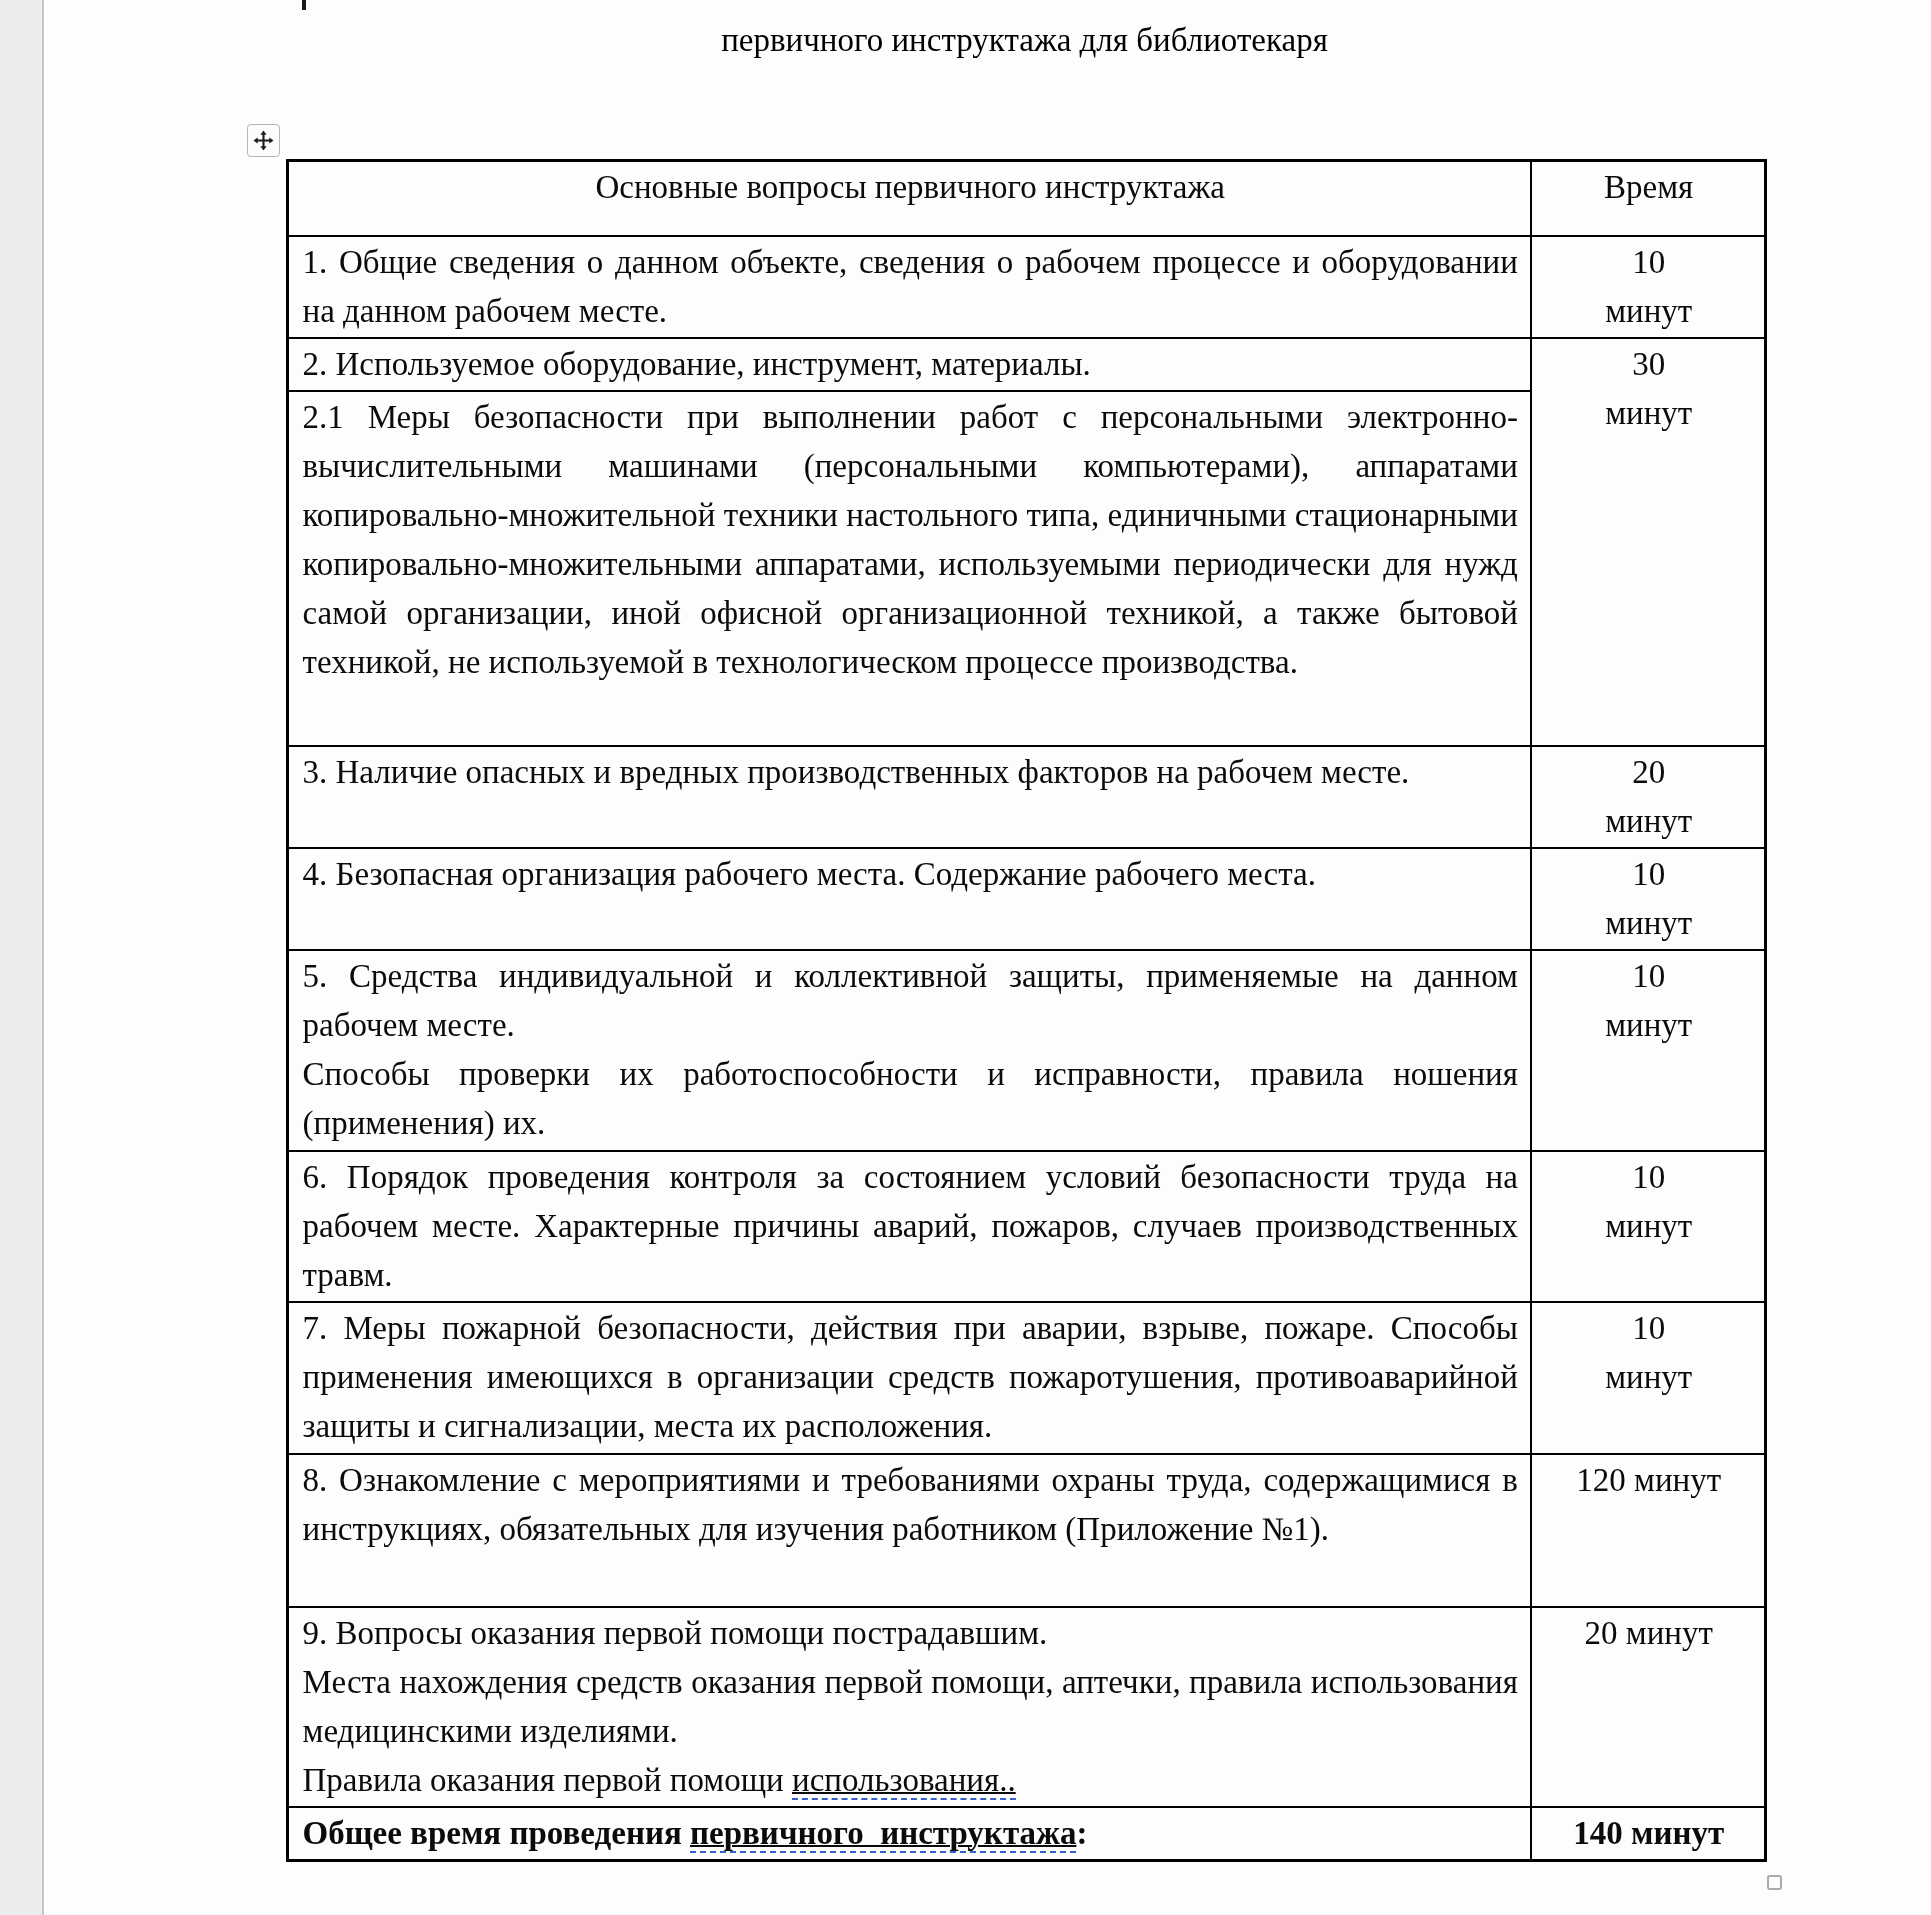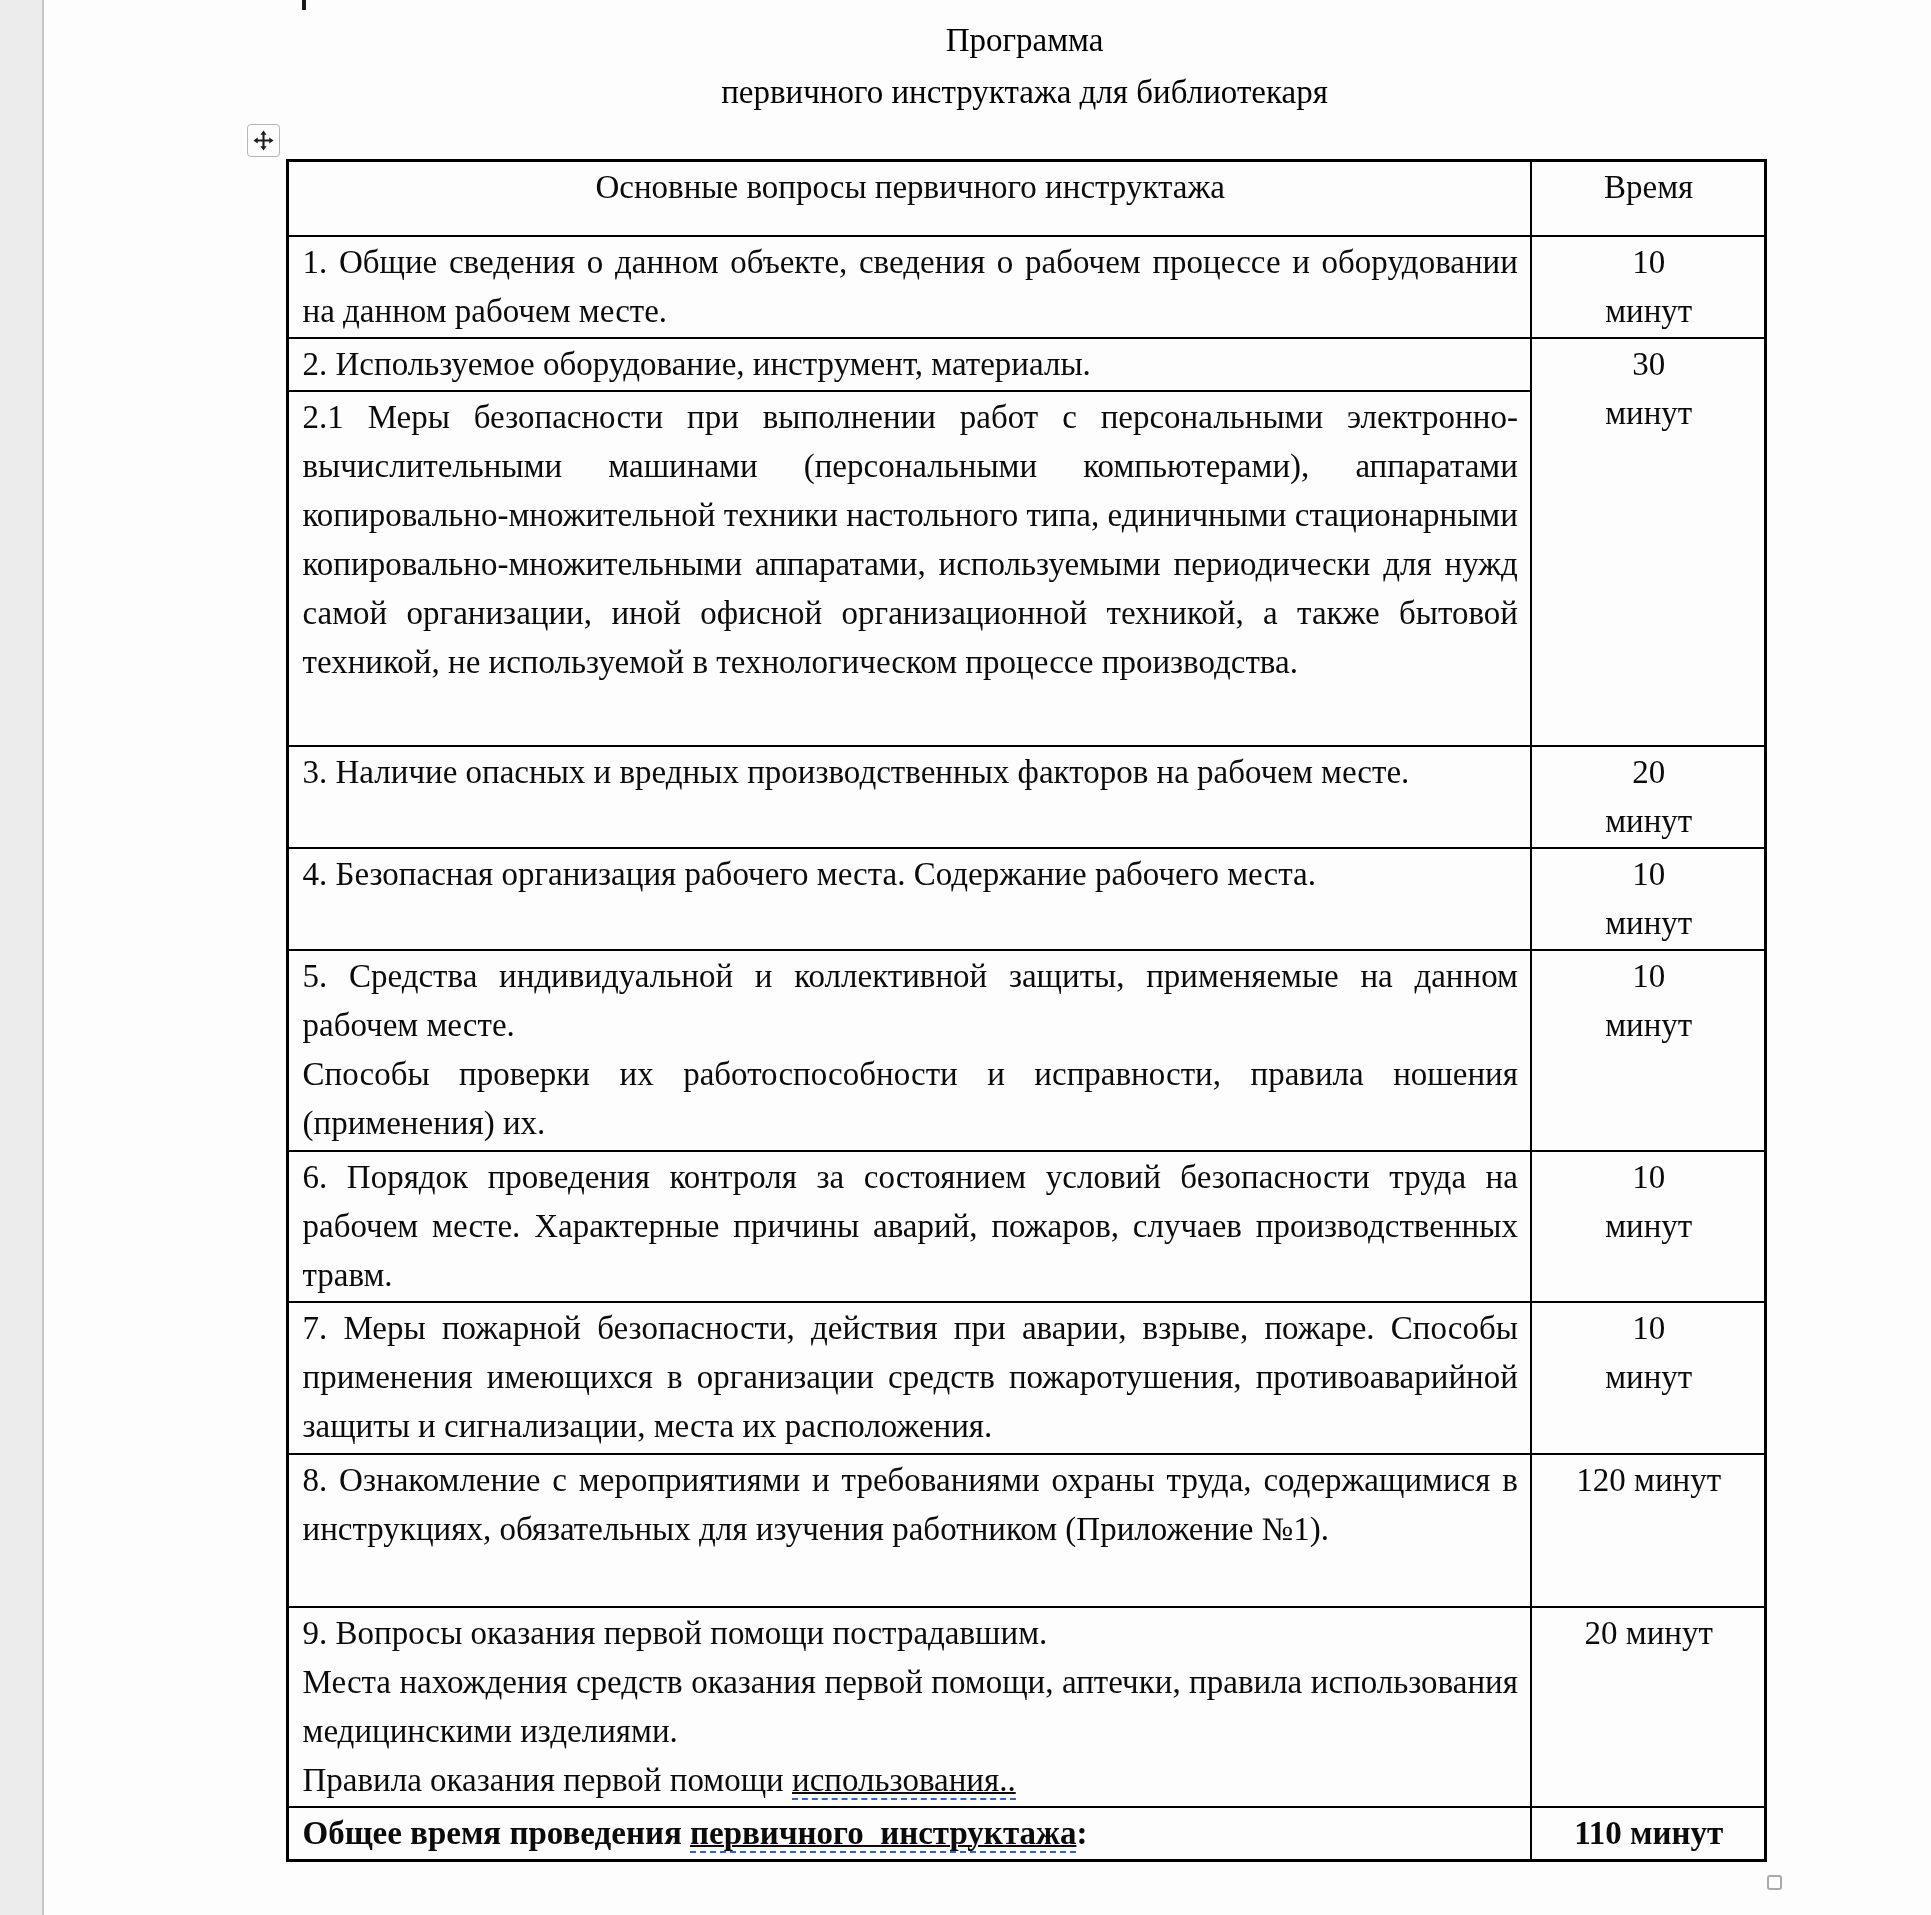--- a/index.html
+++ b/index.html
@@ -70,21 +70,20 @@
     box-sizing:border-box;cursor:nwse-resize;
   }
 </style>
 </head>
 <body>
 
 <div class="left-gutter"></div>
 <div class="cut-text-artifact"></div>
 
 <div class="title-block">
-  <div>Программа</div>
   <div>первичного инструктажа для библиотекаря</div>
 </div>
 
 <div class="move-handle">
   <span style="display:flex;">
     <svg viewBox="0 0 24 24" aria-hidden="true">
       <path d="M12 1.5 L15.2 6 H13.1 V10.9 H18 V8.8 L22.5 12 L18 15.2 V13.1 H13.1 V18 H15.2 L12 22.5 L8.8 18 H10.9 V13.1 H6 V15.2 L1.5 12 L6 8.8 V10.9 H10.9 V6 H8.8 Z"></path>
     </svg>
   </span>
 </div>
@@ -148,20 +147,20 @@
     <tr class="h-r9">
       <td class="question">
         <p>9. Вопросы оказания первой помощи пострадавшим.</p>
         <p>Места нахождения средств оказания первой помощи, аптечки, правила использования медицинскими изделиями.</p>
         <p><span>Правила оказания первой помощи </span><span class="marked-text">использования..</span></p>
       </td>
       <td class="time">20 минут</td>
     </tr>
     <tr class="h-tot total-row">
       <td class="question"><span>Общее время проведения </span><span class="marked-text">первичного  инструктажа</span><span>:</span></td>
-      <td class="time">110 минут</td>
+      <td class="time">140 минут</td>
     </tr>
   </tbody>
     </table>
 </div>
 
 <div class="resize-handle"></div>
 
 
 </body></html>

